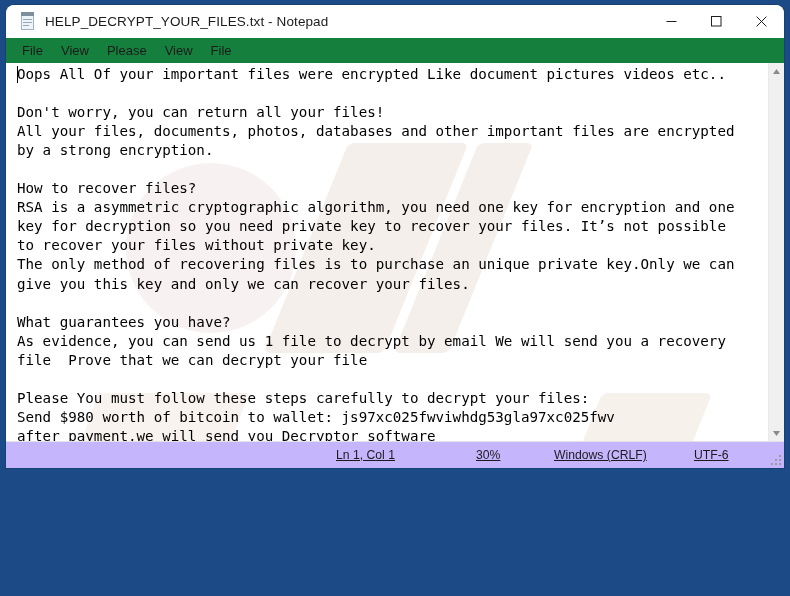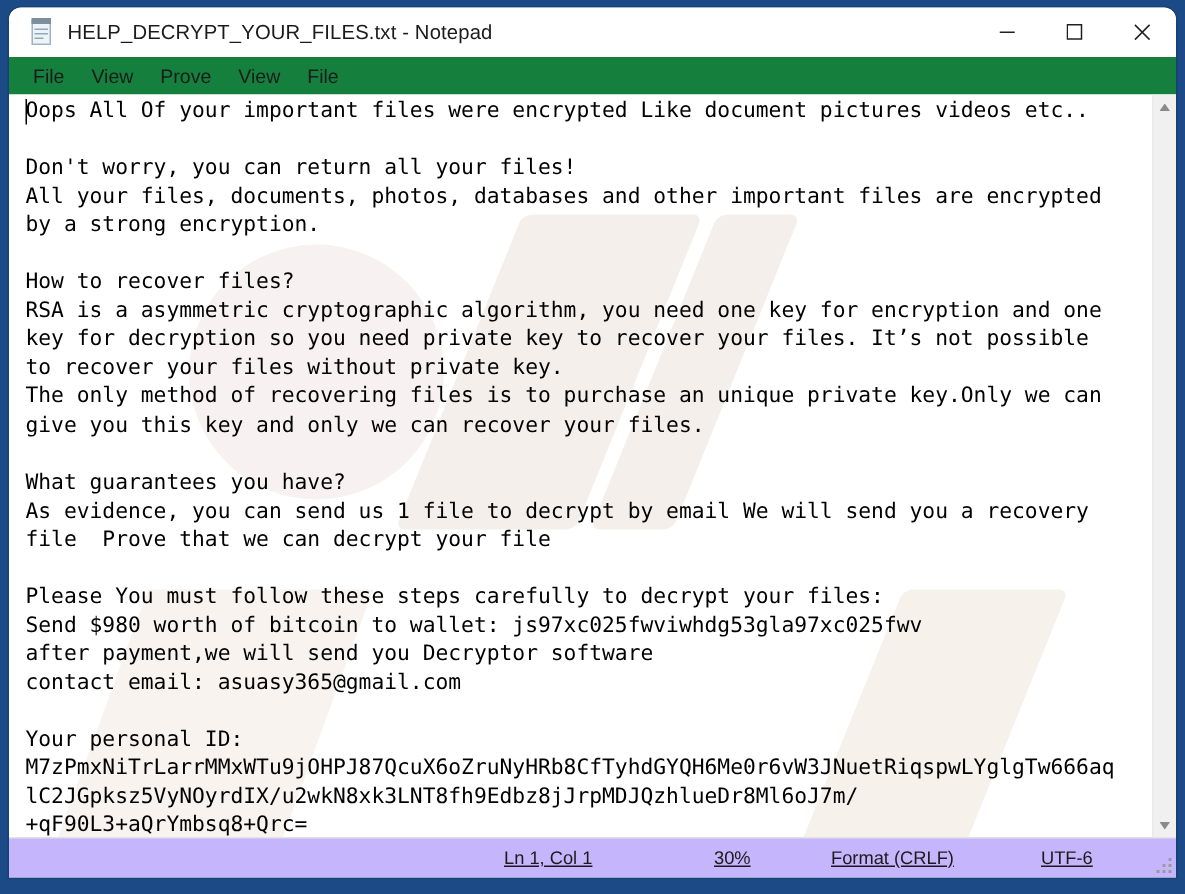--- a/index.html
+++ b/index.html
@@ -21,21 +21,21 @@
     width: 790px; height: 596px;
     background: #1b4a86;
   }
 
   
   .window {
     position: absolute;
     left: 6px;
     top: 5px;
     width: 778px;
-    height: 580px;
+    height: 463px;
     background: #ffffff;
     border-radius: 8px 8px 0 0;
     box-shadow: 0 0 0 1px rgba(0,0,0,0.12);
     overflow: hidden;
     display: flex;
     flex-direction: column;
   }
 
   
   .titlebar {
@@ -301,21 +301,21 @@
           <line x1="0.6" y1="0.6" x2="10.4" y2="10.4" stroke="#202020" stroke-width="1"></line>
           <line x1="10.4" y1="0.6" x2="0.6" y2="10.4" stroke="#202020" stroke-width="1"></line>
         </svg>
       </div>
     </div>
   </div>
 
   <div class="menubar">
     <div class="menu-item">File</div>
     <div class="menu-item">View</div>
-    <div class="menu-item">Prove</div>
+    <div class="menu-item">Please</div>
     <div class="menu-item">View</div>
     <div class="menu-item">File</div>
   </div>
 
   <div class="editor-wrap">
     <div class="editor">
       <div class="watermark">
         <span class="wm-shape wm-d"></span>
         <span class="wm-shape wm-a"></span>
         <span class="wm-shape wm-b"></span>
@@ -363,21 +363,21 @@
           <polygon points="3.5,5 0,0 7,0" fill="#8a8a8a"></polygon>
         </svg>
       </div>
     </div>
   </div>
 
   <div class="statusbar">
     <div class="status-spacer"></div>
     <div class="status-cell status-ln">Ln 1, Col 1</div>
     <div class="status-cell status-zoom">30%</div>
-    <div class="status-cell status-eol">Format (CRLF)</div>
+    <div class="status-cell status-eol">Windows (CRLF)</div>
     <div class="status-cell status-enc">UTF-6</div>
     <span class="grip">
       <i style="left:8px; top:0px;"></i>
       <i style="left:4px; top:4px;"></i>
         <i style="left:8px; top:4px;"></i>
       <i style="left:0px; top:8px;"></i>
         <i style="left:4px; top:8px;"></i>
         <i style="left:8px; top:8px;"></i>
     </span>
   </div>

